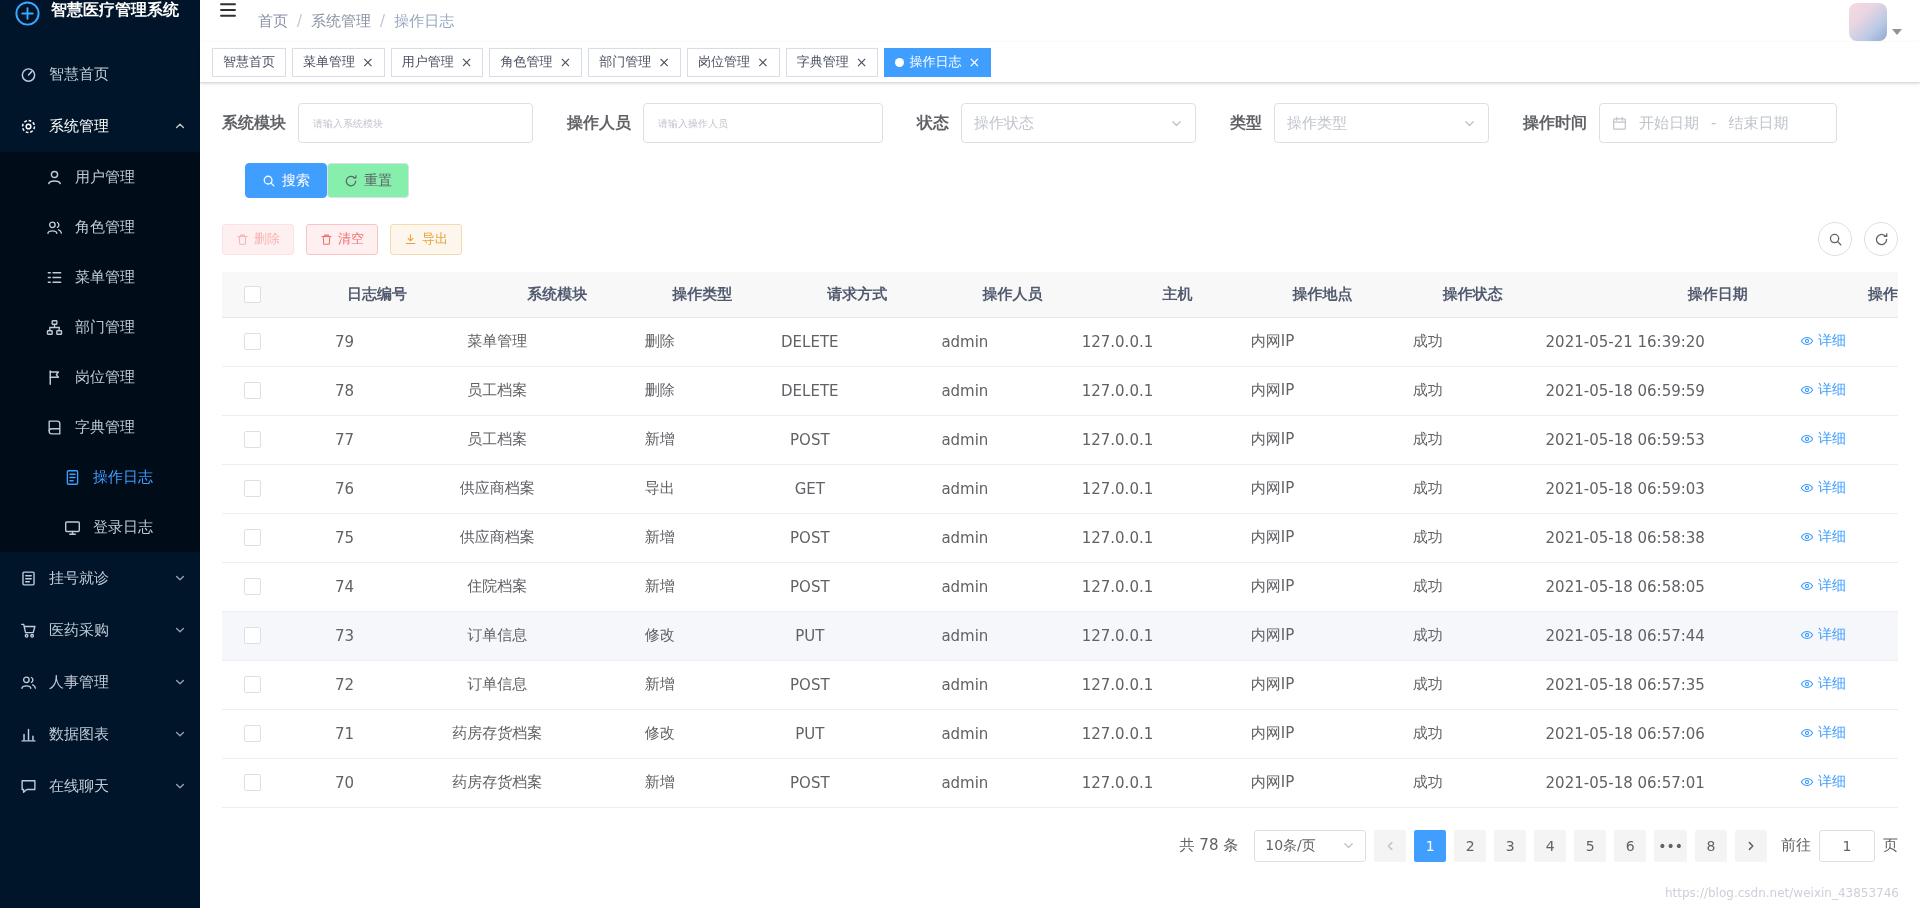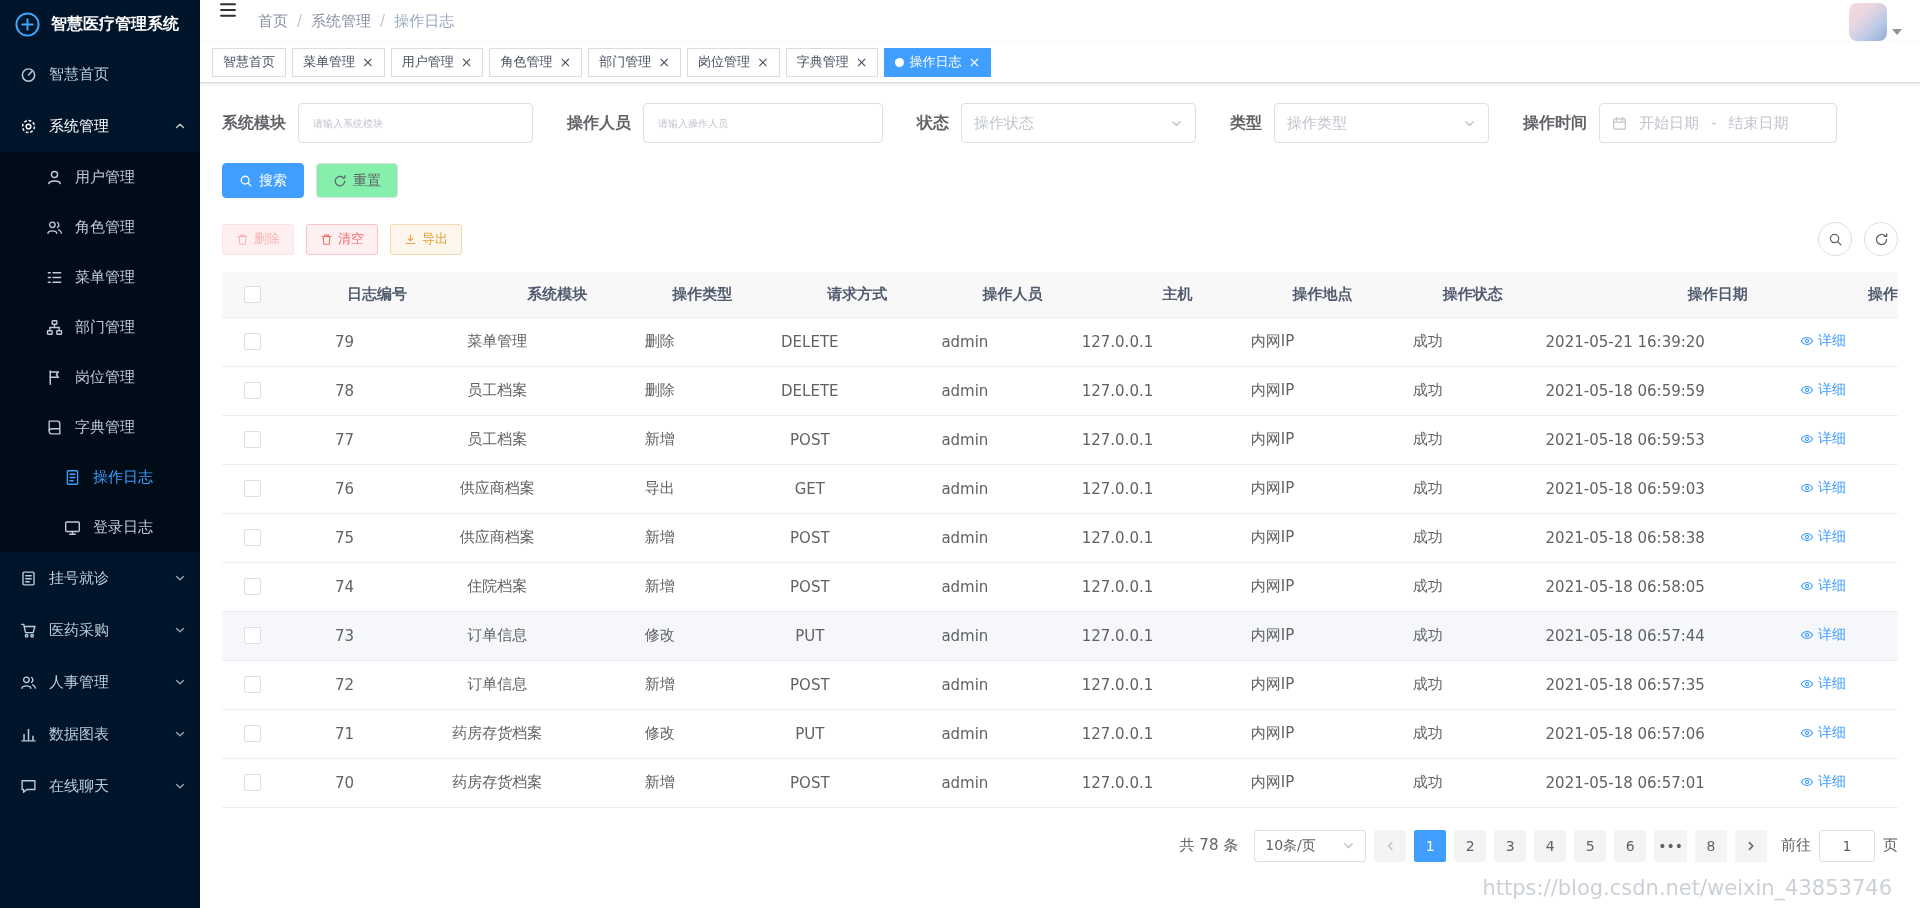--- a/index.html
+++ b/index.html
@@ -3,21 +3,21 @@
 <meta charset="utf-8">
 <style>
   * { margin:0; padding:0; box-sizing:border-box; }
   html,body { width:1920px; height:908px; }
   body { font-family:"DejaVu Sans","Liberation Sans",sans-serif; background:#fff; overflow:hidden; }
   svg { display:block; }
   .app { display:flex; width:100%; height:100%; }
 
   
   .sidebar { width:200px; min-width:200px; height:100%; background:#001529; display:flex; flex-direction:column; overflow:hidden; }
-  .logo { height:48px; display:flex; align-items:center; gap:10px; padding-left:14px; }
+  .logo { height:48px; display:flex; align-items:flex-start; gap:10px; padding-left:14px; }
   .logo-title { color:#fff; font-size:16px; font-weight:bold; white-space:nowrap; }
   .menu-item { height:52px; display:flex; align-items:center; gap:12px; padding:0 14px 0 20px; color:#bfcbd9; font-size:15px; cursor:pointer; }
   .menu-item .mi-icon { width:17px; height:17px; flex:none; }
   .mi-label { flex:1; white-space:nowrap; }
   .menu-item.sub { height:50px; background:#000c17; padding-left:46px; }
   .menu-item.sub2 { height:50px; background:#000c17; padding-left:64px; }
   .menu-item.open { color:#ffffff; }
   .menu-item.active { color:#409EFF; }
   .arrow { width:12px; height:12px; opacity:.75; flex:none; }
   .arrow.up { transform:rotate(180deg); }
@@ -53,21 +53,21 @@
                      color:#606266; outline:none; font-family:inherit; background:#fff; }
   input.text-input::placeholder { color:#c0c4cc; }
   .select { height:40px; border:1px solid #dcdfe6; border-radius:4px; display:flex; align-items:center;
             justify-content:space-between; padding:0 12px; cursor:pointer; background:#fff; }
   .select .ph { color:#c0c4cc; font-size:15px; white-space:nowrap; }
   .sel-arrow { color:#c0c4cc; width:13px; height:13px; flex:none; }
   .daterange { height:40px; border:1px solid #dcdfe6; border-radius:4px; display:flex; align-items:center;
                gap:12px; padding:16px 12px; background:#fff; color:#c0c4cc; font-size:15px; cursor:pointer; }
   .daterange .cal { width:15px; height:15px; color:#c0c4cc; flex:none; }
 
-  .btn-row { display:flex; gap:12px; margin-top:20px; }
+  .btn-row { display:flex; margin-top:20px;margin-left:23px; }
   .btn { display:inline-flex; align-items:center; gap:6px; height:35px; padding:0 16px; border-radius:4px;
          font-size:14px; cursor:pointer; border:1px solid #dcdfe6; background:#86efac; color:#606266; font-family:inherit; }
   .btn-primary { background:#409EFF; border-color:#409EFF; color:#fff; }
   .btn .bicon { width:14px; height:14px; }
 
   .toolbar-row { display:flex; align-items:center; gap:12px; margin-top:24px; }
   .btn-mini { height:31px; padding:0 13px; font-size:13px; border-radius:3px; display:inline-flex; align-items:center;
               gap:5px; cursor:pointer; font-family:inherit; }
   .btn-mini .bicon { width:13px; height:13px; }
   .danger-plain { background:#fef0f0; border:1px solid #fbc4c4; color:#f56c6c; }
@@ -97,21 +97,21 @@
              justify-content:space-between; padding:0 10px; font-size:14px; color:#606266; cursor:pointer; background:#fff; }
   .pg-btn { min-width:32px; height:32px; padding:0 4px; background:#f4f4f5; color:#606266; border:none; border-radius:2px;
             display:inline-flex; align-items:center; justify-content:center; font-size:14px; cursor:pointer; font-family:inherit; }
   .pg-btn.active { background:#409EFF; color:#fff; }
   .pg-btn.nav svg { width:12px; height:12px; }
   .pg-btn.nav.disabled { color:#c0c4cc; cursor:not-allowed; }
   .pg-goto { display:flex; align-items:center; gap:8px; margin-left:6px; white-space:nowrap; }
   .pg-input { width:56px; height:32px; border:1px solid #dcdfe6; border-radius:3px; text-align:center; font-size:14px;
               color:#606266; outline:none; font-family:inherit; }
 
-  .watermark { position:absolute; right:28px; bottom:8px; color:rgba(168,176,188,.6); font-size:21px; pointer-events:none; }
+  .watermark { position:absolute; right:21px; bottom:8px; color:rgba(168,176,188,.6); font-size:12px; pointer-events:none; }
 </style>
 </head>
 <body>
 
 <div class="app">
 
   <aside class="sidebar">
     <div class="logo">
       <span>
         <svg width="27" height="27" viewBox="0 0 28 28" fill="none">

